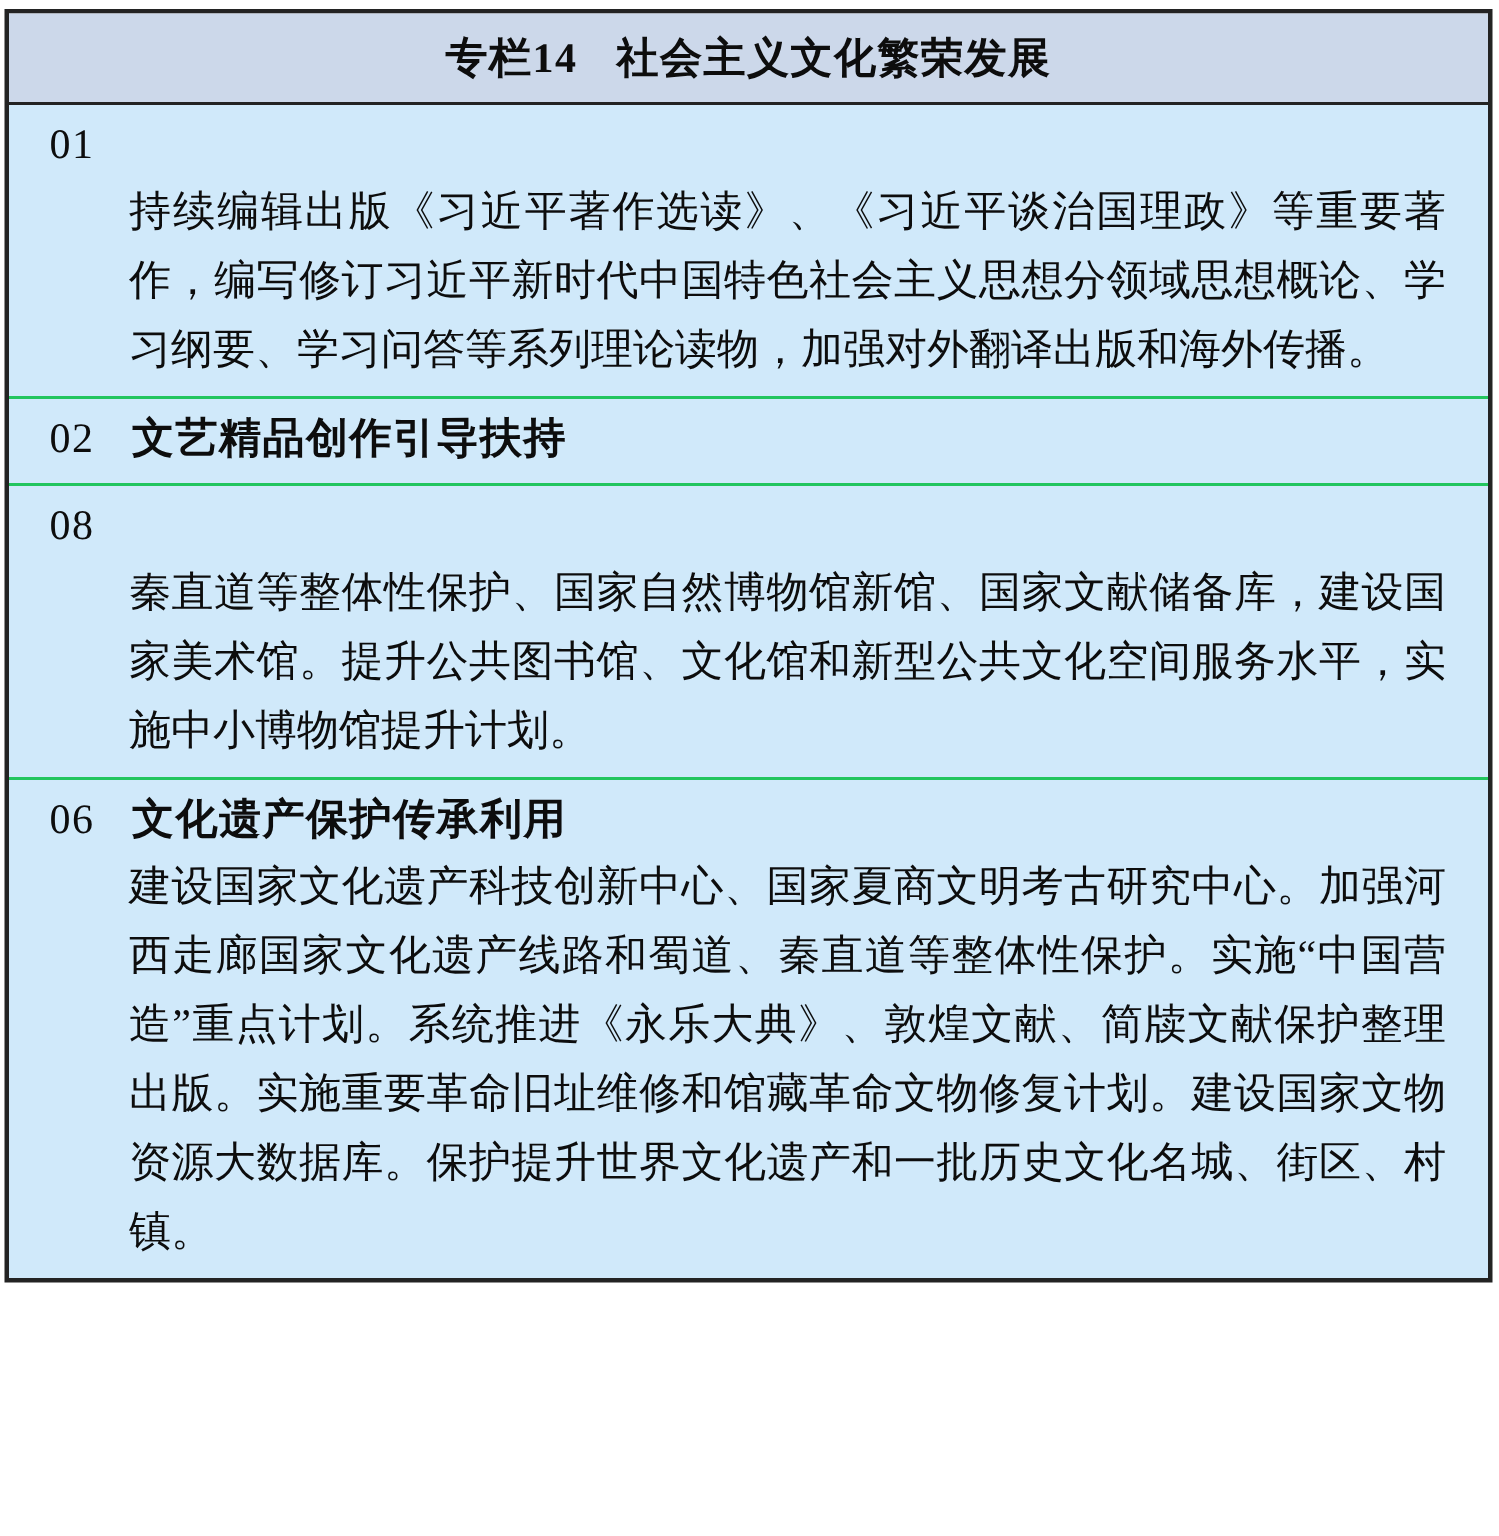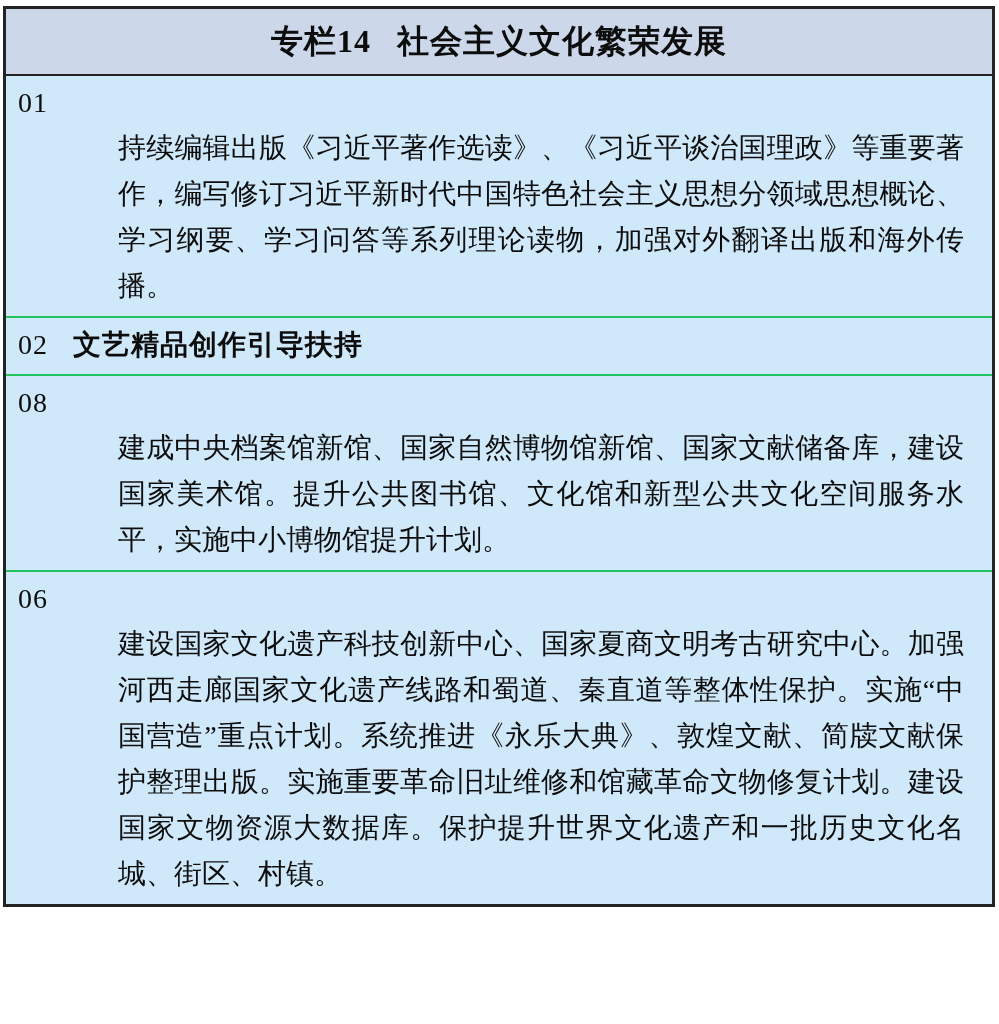--- a/index.html
+++ b/index.html
@@ -17,21 +17,21 @@
   .panel {
     margin: 6px 4px 8px 3px;
     border: 3px solid #232323;
     box-sizing: border-box;
   }
   .panel-header {
     background: #ccd8ea;
     border-bottom: 2px solid #232323;
     text-align: center;
     padding: 11px 10px 10px 10px;
-    font-size: 32px;
+    font-size: 28px;
     font-weight: bold;
     color: #0d0d0d;
     letter-spacing: 1px;
   }
   .panel-header .title-prefix {
     margin-right: 26px;
   }
   .section {
     background: #d0e9fa;
     padding: 5px 28px 7px 0;
@@ -41,32 +41,32 @@
     border-top: 2px solid #22c55e;
   }
   .section-title-row {
     display: flex;
     align-items: baseline;
     line-height: 44px;
     font-size: 28px;
   }
   .section-number {
     width: 55px;
-    padding-left: 12px;
+    padding-left: 27px;
     box-sizing: content-box;
     flex: 0 0 auto;
     font-weight: normal;
     letter-spacing: 1px;
   }
   .section-title {
     font-weight: bold;
     letter-spacing: 1px;
   }
   .section-body {
-    margin-left: 112px;
+    margin-left: 80px;
     font-size: 28px;
     line-height: 46px;
     text-align: justify;
     text-justify: inter-ideograph;
   }
 </style>
 </head>
 <body>
 
 <div class="panel">
@@ -86,23 +86,24 @@
     <div class="section-title-row">
       <span class="section-number">02</span>
       <span class="section-title">文艺精品创作引导扶持</span>
     </div>
   </div>
 
   <div class="section">
     <div class="section-title-row">
       <span class="section-number">08</span>
     </div>
-    <div class="section-body">建成中央档案馆新馆、国家自然博物馆新馆、国家文献储备库，建设国家美术馆。提升公共图书馆、文化馆和新型公共文化空间服务水平，实施中小博物馆提升计划。</div>
+    <div class="section-body">秦直道等整体性保护、国家自然博物馆新馆、国家文献储备库，建设国家美术馆。提升公共图书馆、文化馆和新型公共文化空间服务水平，实施中小博物馆提升计划。</div>
   </div>
 
   <div class="section">
     <div class="section-title-row">
       <span class="section-number">06</span>
+      <span class="section-title">文化遗产保护传承利用</span>
     </div>
     <div class="section-body">建设国家文化遗产科技创新中心、国家夏商文明考古研究中心。加强河西走廊国家文化遗产线路和蜀道、秦直道等整体性保护。实施“中国营造”重点计划。系统推进《永乐大典》、敦煌文献、简牍文献保护整理出版。实施重要革命旧址维修和馆藏革命文物修复计划。建设国家文物资源大数据库。保护提升世界文化遗产和一批历史文化名城、街区、村镇。</div>
   </div>
 
 </div>
 
 </body></html>

